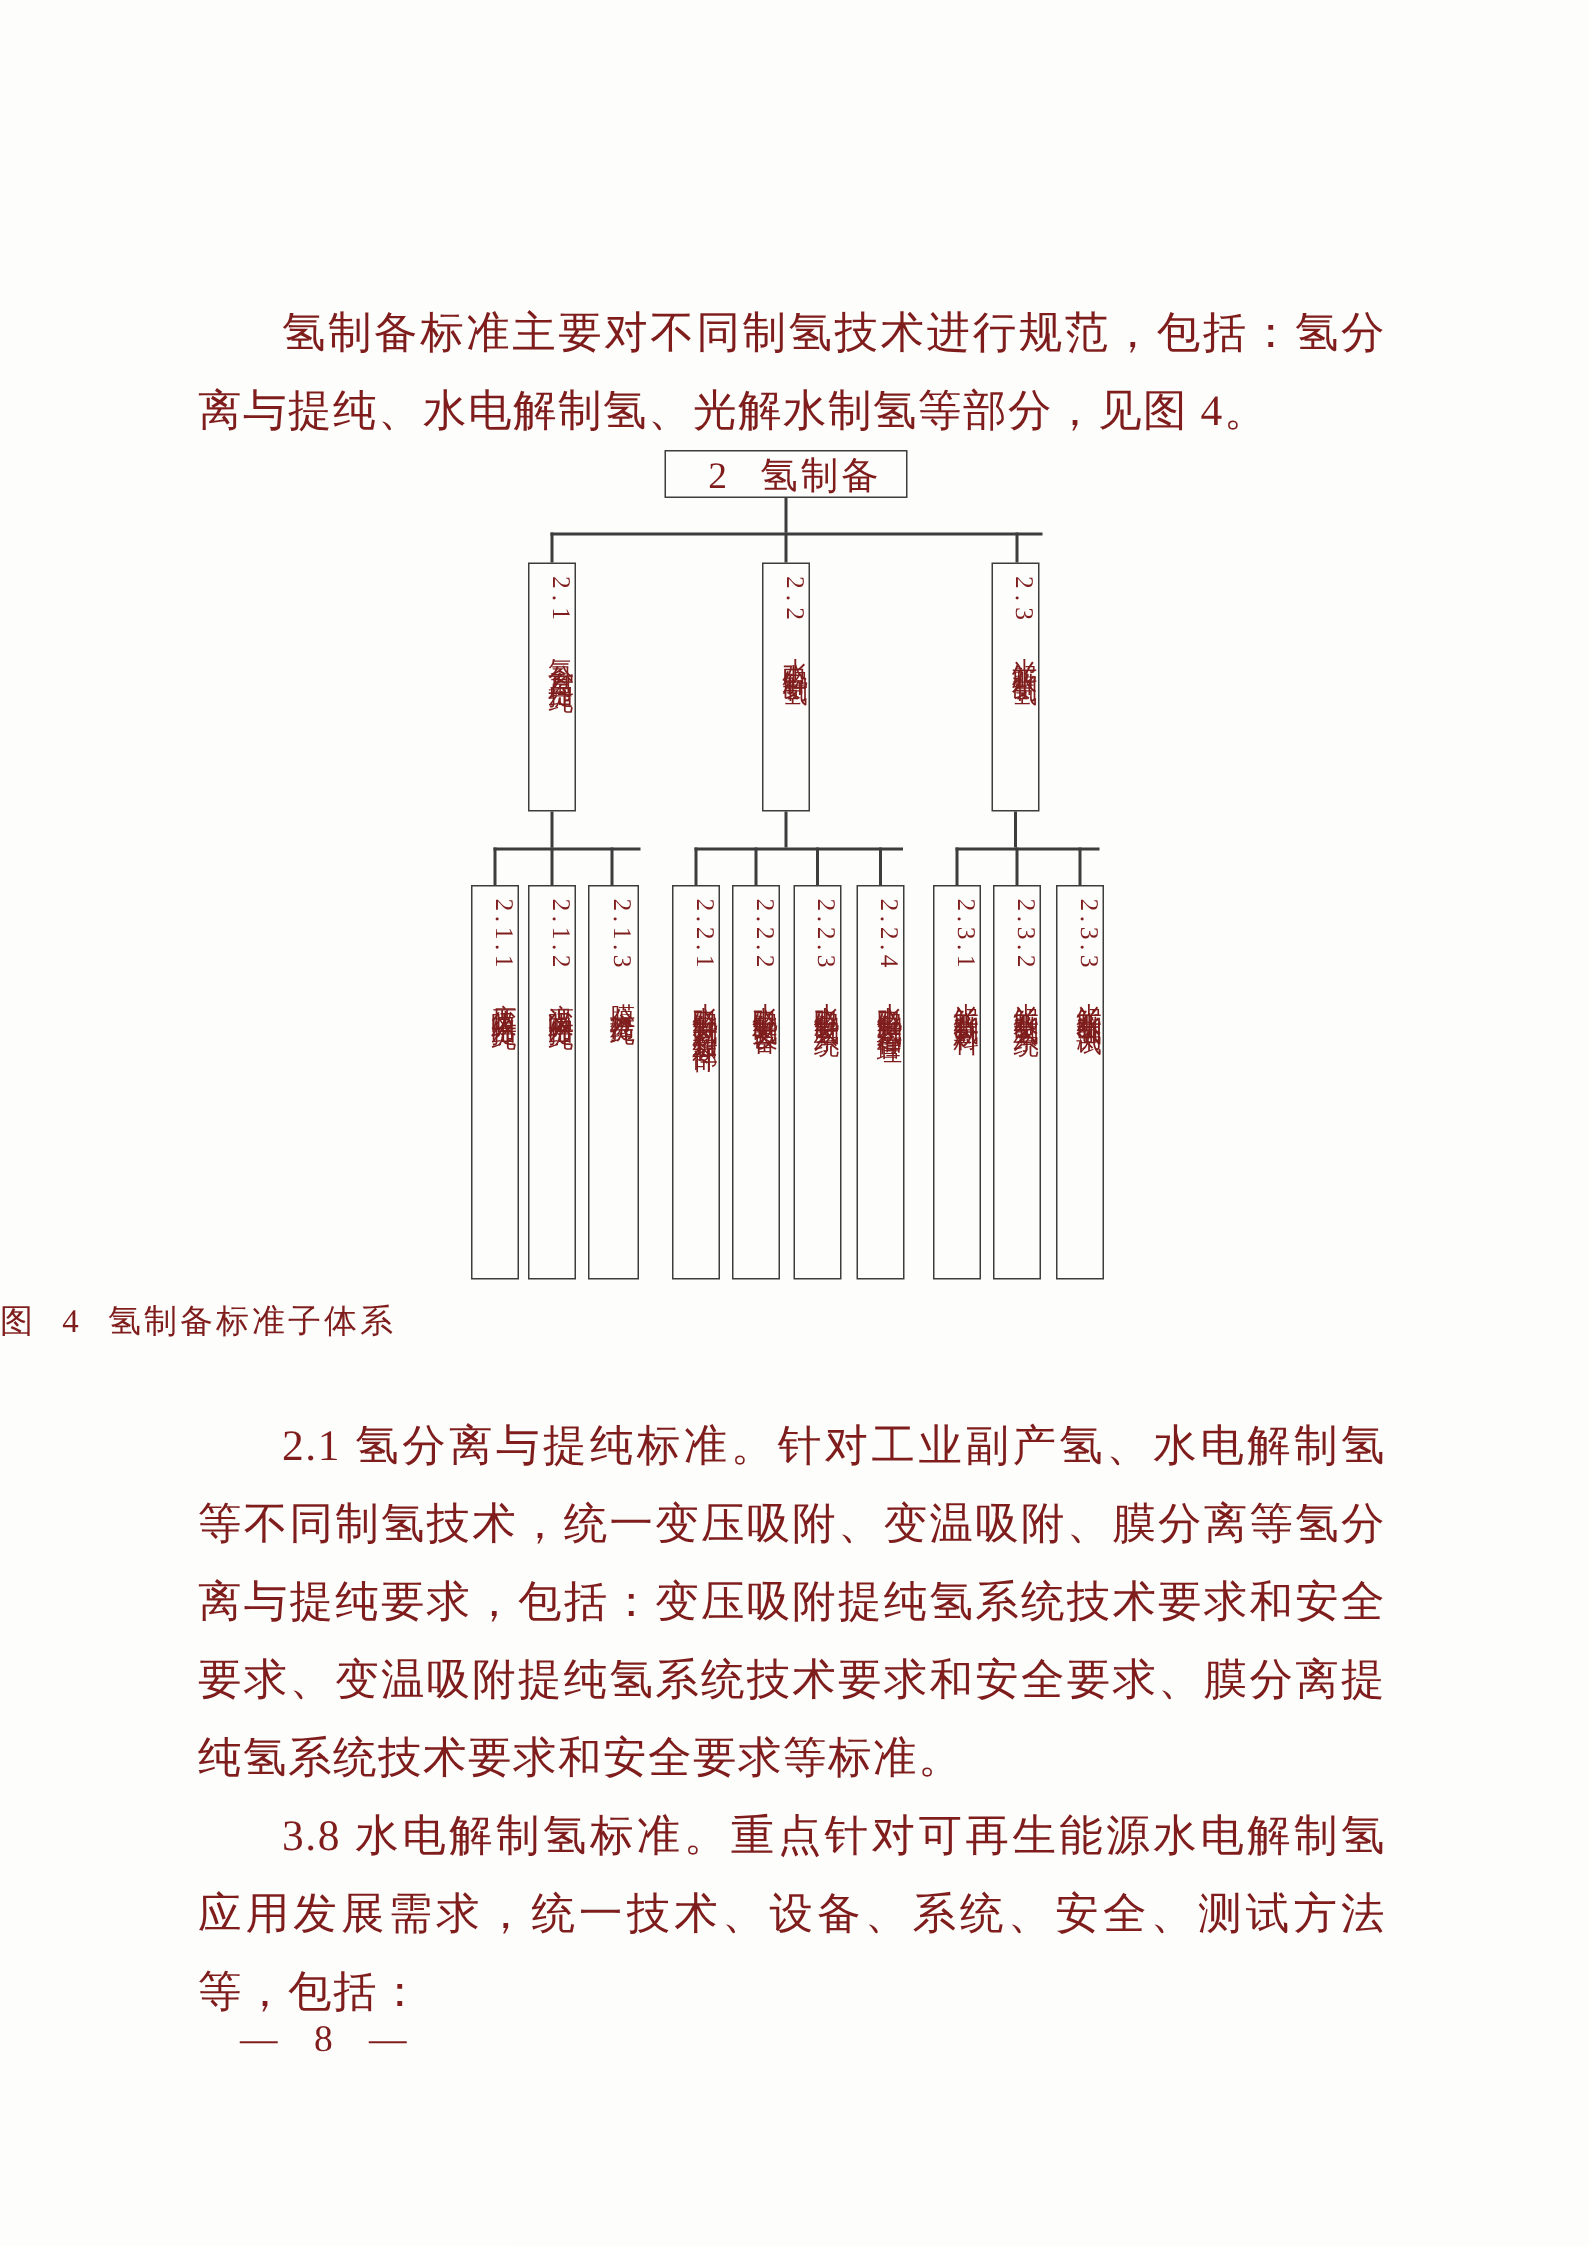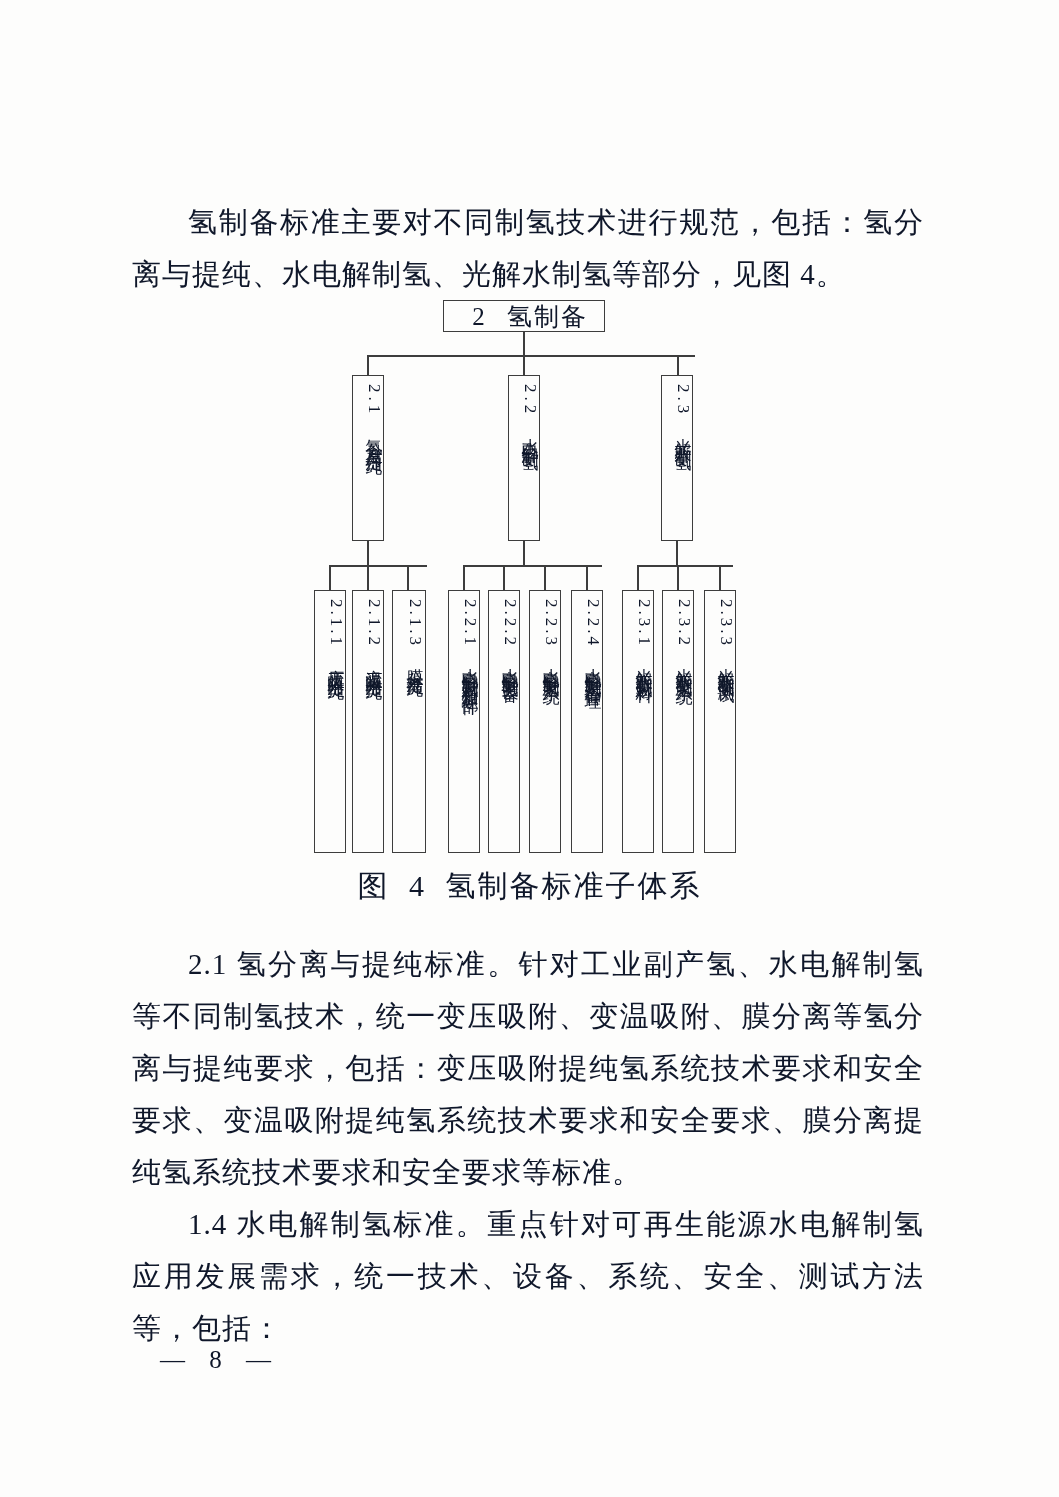--- a/index.html
+++ b/index.html
@@ -1,21 +1,21 @@
 <!DOCTYPE html>
 <html><head>
 <meta charset="utf-8">
 <style>
   html,body{margin:0;padding:0;background:#ffffff;}
   .page{
     position:relative;
     width:1059px;height:1497px;
     background:#fdfdfc;
     font-family:"Liberation Serif","DejaVu Serif",serif;
-    color:#0f172a;
+    color:#7f1d1d;
     overflow:hidden;
   }
   .para{
     position:absolute;left:132px;width:792px;
     font-size:29px;line-height:52px;
     text-align:justify;text-indent:56px;
     letter-spacing:1px;
   }
   
   .node{
@@ -33,21 +33,21 @@
   .vlabel{
     writing-mode:vertical-rl;
     text-orientation:mixed;
     margin-top:8px;
   }
   .lv2 .vlabel{font-size:17px;letter-spacing:4px;}
   .lv3 .vlabel{font-size:17px;letter-spacing:3px;}
   .ln{position:absolute;background:#3d3d3d;}
   .caption{
     position:absolute;left:0;top:866px;width:1059px;
-    text-align:center;font-size:30px;letter-spacing:2px;word-spacing:10px;
+    text-align:left;font-size:22px;letter-spacing:2px;word-spacing:10px;
   }
   .pageno{
     position:absolute;left:160px;top:1346px;
     font-size:25px;letter-spacing:2px;word-spacing:14px;
   }
 </style>
 </head>
 <body>
 
 <div class="page">
@@ -122,17 +122,17 @@
   <div class="node vnode lv3" style="left:662px;top:590px;width:32px;height:263px;">
     <span class="vlabel">2.3.2 光解水制氢系统</span>
   </div>
   <div class="node vnode lv3" style="left:704px;top:590px;width:32px;height:263px;">
     <span class="vlabel">2.3.3 光解水制氢测试</span>
   </div>
 
   <div class="caption">图 4 氢制备标准子体系</div>
 
   <div class="para" style="top:938px;">2.1 氢分离与提纯标准。针对工业副产氢、水电解制氢等不同制氢技术，统一变压吸附、变温吸附、膜分离等氢分离与提纯要求，包括：变压吸附提纯氢系统技术要求和安全要求、变温吸附提纯氢系统技术要求和安全要求、膜分离提纯氢系统技术要求和安全要求等标准。</div>
-  <div class="para" style="top:1198px;">1.4 水电解制氢标准。重点针对可再生能源水电解制氢应用发展需求，统一技术、设备、系统、安全、测试方法等，包括：</div>
+  <div class="para" style="top:1198px;">3.8 水电解制氢标准。重点针对可再生能源水电解制氢应用发展需求，统一技术、设备、系统、安全、测试方法等，包括：</div>
 
   <div class="pageno">— 8 —</div>
 
 </div>
 
 </body></html>

